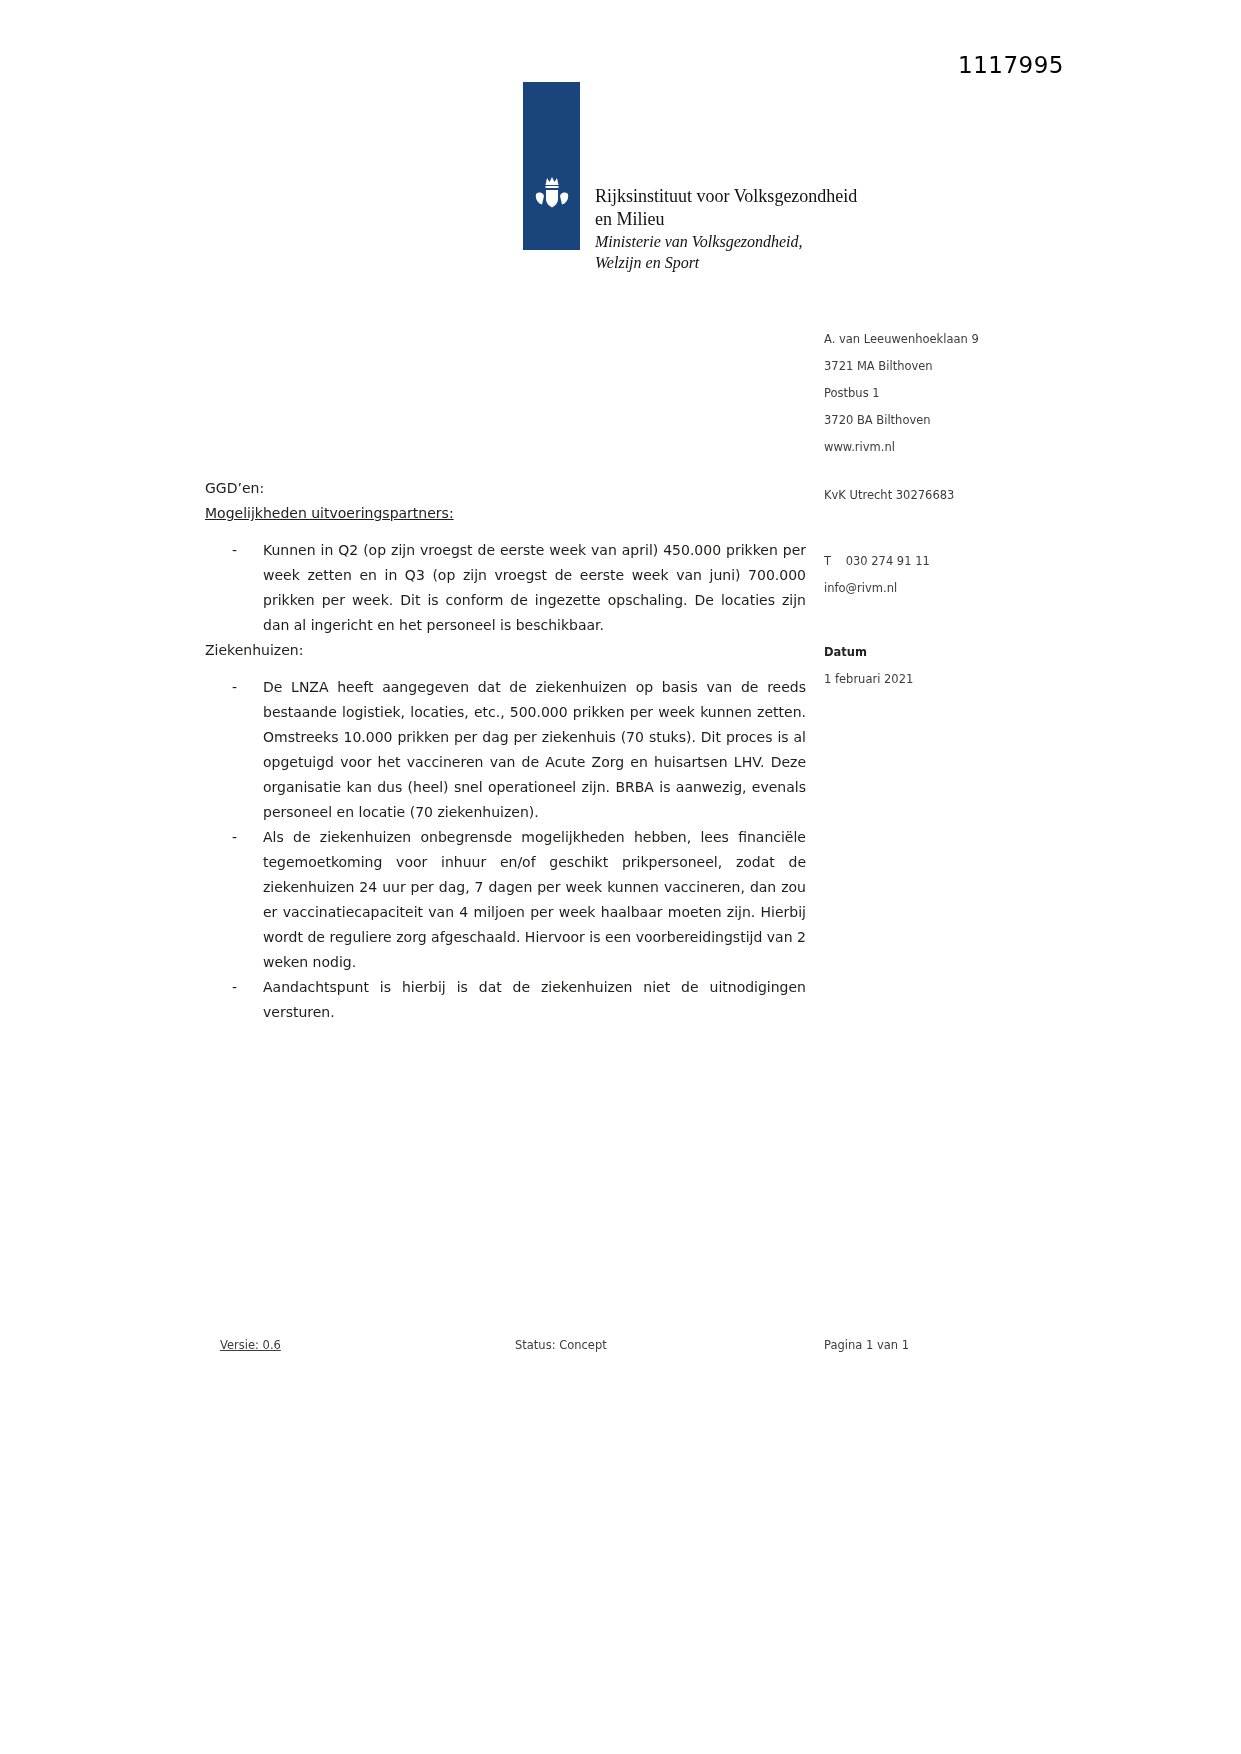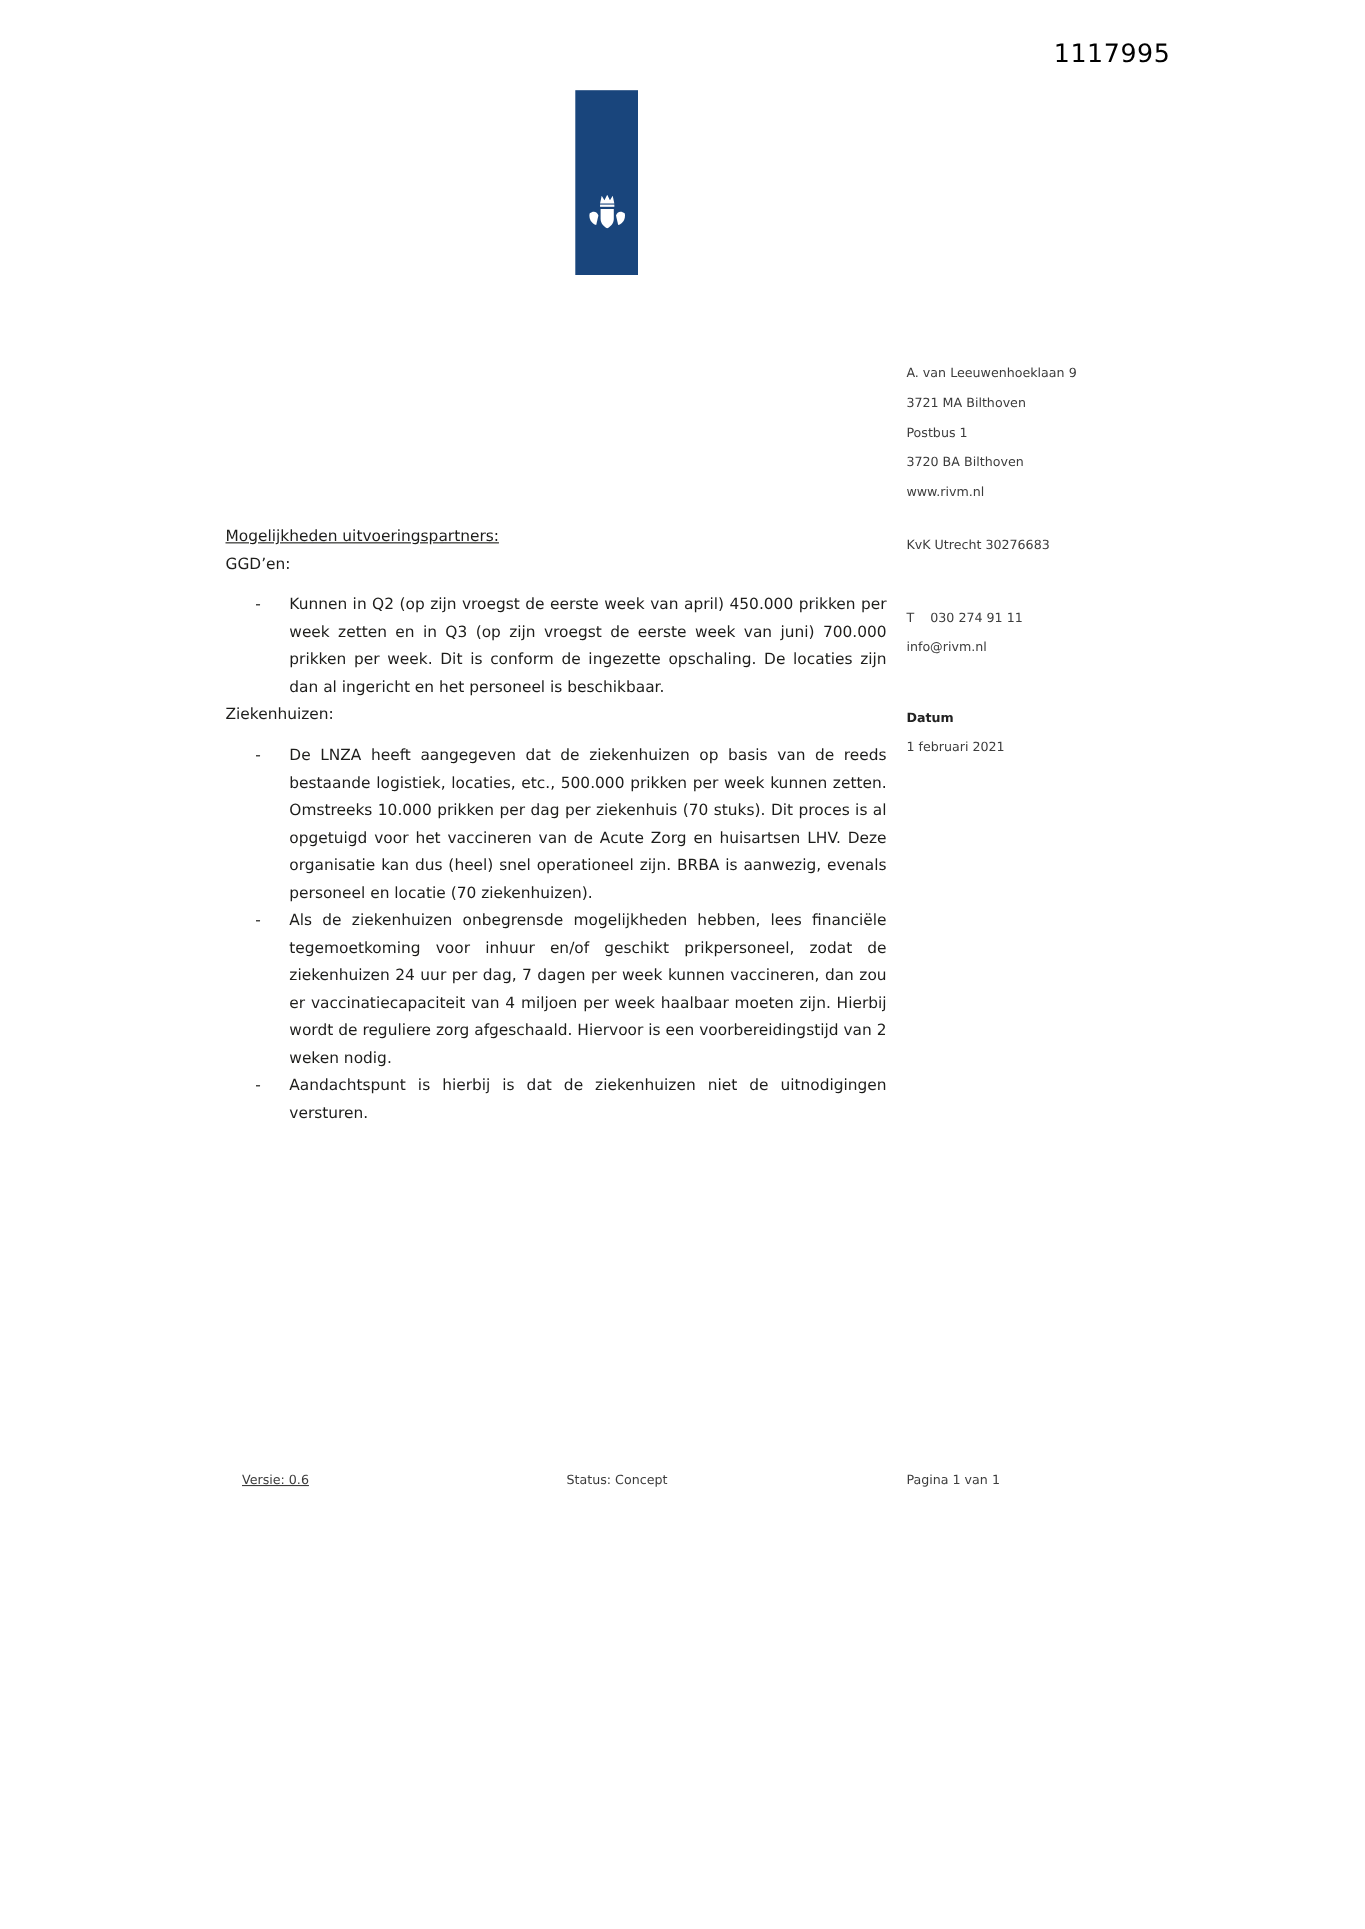--- a/index.html
+++ b/index.html
@@ -10,21 +10,21 @@
     position: relative;
     overflow: hidden;
     font-family: "DejaVu Sans", sans-serif;
     color: #1d1d1b;
   }
   .page { position: absolute; inset: 0; background: #ffffff; }
 
   .doc-number {
     position: absolute;
     left: 958px;
-    top: 36px;
+    top: 52px;
     font-size: 23px;
     letter-spacing: 0.5px;
     color: #000000;
   }
 
   
   .logo-banner {
     position: absolute;
     left: 523px;
     top: 82px;
@@ -131,42 +131,48 @@
       <g fill="#ffffff">
         <path d="M13 2 l2.5 4 L18 1 l2.5 5 L23 2 l1.5 7 h-13 z"></path>
         <rect x="11.5" y="10" width="13" height="2"></rect>
         <path d="M12 14 h12 v9 c0 4 -3 7 -6 8.5 c-3 -1.5 -6 -4.5 -6 -8.5 z"></path>
         <path d="M2 18 c4 -3 7 -1 8 2 l-2 8.5 c-4 -1 -7 -5.5 -6 -10.5 z"></path>
         <path d="M34 18 c-4 -3 -7 -1 -8 2 l2 8.5 c4 -1 7 -5.5 6 -10.5 z"></path>
       </g>
     </svg>
   </div>
 
+  <div class="logo-textblock">
+    <div>Rijksinstituut voor Volksgezondheid</div>
+    <div>en Milieu</div>
+    <div class="ministry">Ministerie van Volksgezondheid,</div>
+    <div class="ministry">Welzijn en Sport</div>
+  </div>
 
   <div class="sidebar">
     <div class="line">A. van Leeuwenhoeklaan 9</div>
     <div class="line">3721 MA Bilthoven</div>
     <div class="line">Postbus 1</div>
     <div class="line">3720 BA Bilthoven</div>
     <div class="line">www.rivm.nl</div>
     <div class="line kvk">KvK Utrecht 30276683</div>
     <div class="line phone">T    030 274 91 11</div>
     <div class="line">info@rivm.nl</div>
     <div class="line datum-label">Datum</div>
     <div class="line">1 februari 2021</div>
   </div>
 
   <div class="main">
 
 
 
 
+    <p class="body sub-heading">GGD’en:</p>
+
     <p class="body section-heading"><span class="u-text">Mogelijkheden uitvoeringspartners:</span></p>
-
-    <p class="body sub-heading">GGD’en:</p>
 
     <div class="bullets">
       <div class="bullet">
         <span class="marker">-</span>
         <span class="btext">Kunnen in Q2 (op zijn vroegst de eerste week van april) 450.000 prikken per week zetten en in Q3 (op zijn vroegst de eerste week van juni) 700.000 prikken per week. Dit is conform de ingezette opschaling. De locaties zijn dan al ingericht en het personeel is beschikbaar.</span>
       </div>
     </div>
 
     <p class="body sub-heading">Ziekenhuizen:</p>
 

